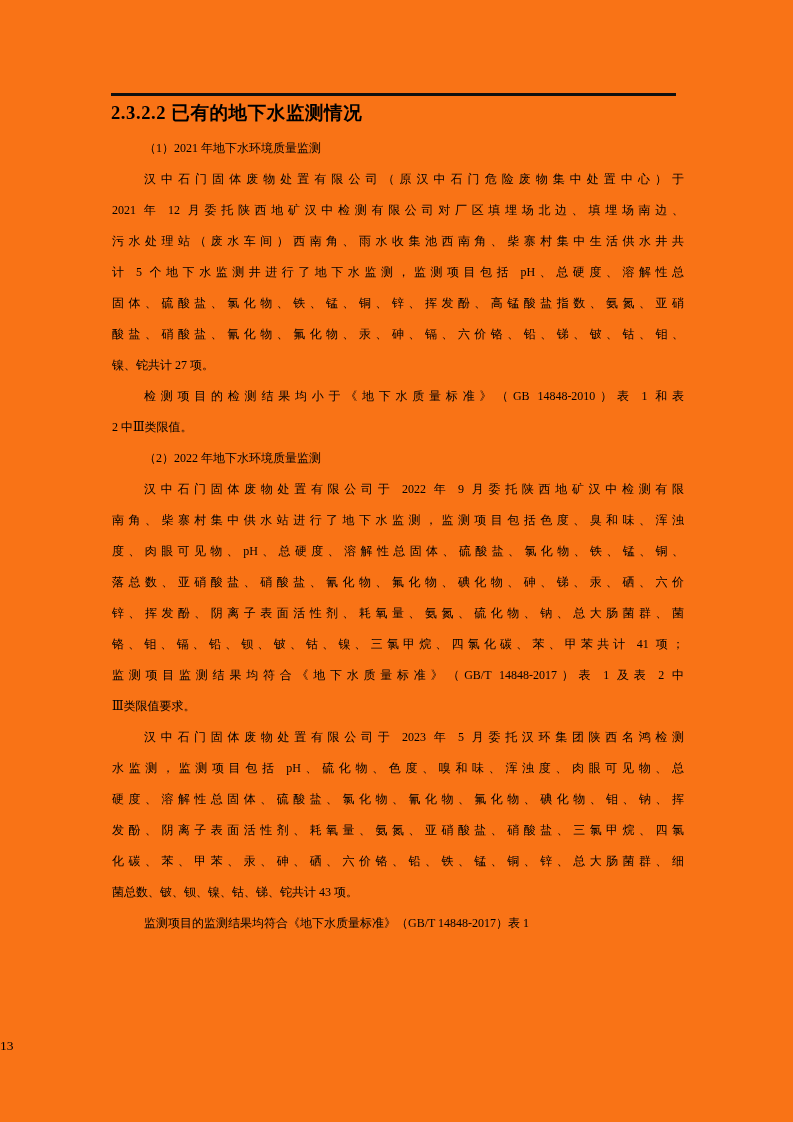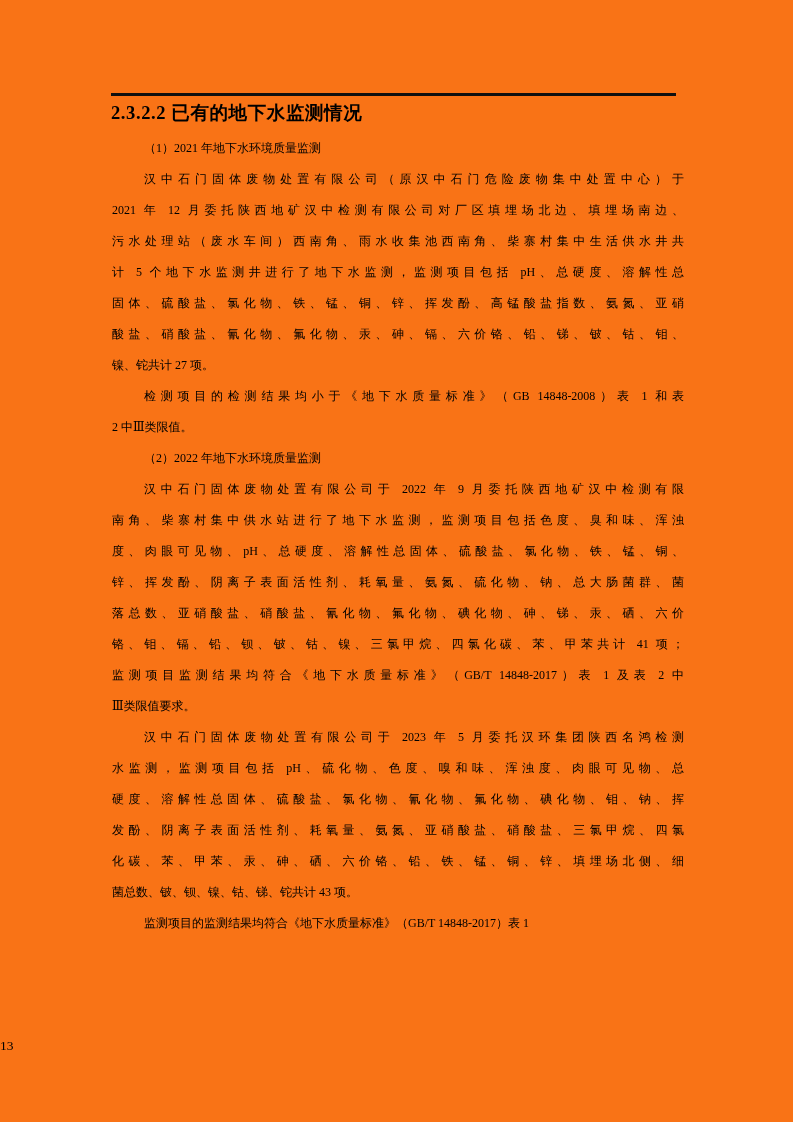--- a/index.html
+++ b/index.html
@@ -49,33 +49,33 @@
   <h2 class="heading">2.3.2.2 已有的地下水监测情况</h2>
   <div class="doc-body" id="doc-body">
       <div class="line indent last">（1）2021 年地下水环境质量监测</div>
       <div class="line indent just">汉中石门固体废物处置有限公司（原汉中石门危险废物集中处置中心）于</div>
       <div class="line just">2021 年 12 月委托陕西地矿汉中检测有限公司对厂区填埋场北边、填埋场南边、</div>
       <div class="line just">污水处理站（废水车间）西南角、雨水收集池西南角、柴寨村集中生活供水井共</div>
       <div class="line just">计 5 个地下水监测井进行了地下水监测，监测项目包括 pH、总硬度、溶解性总</div>
       <div class="line just">固体、硫酸盐、氯化物、铁、锰、铜、锌、挥发酚、高锰酸盐指数、氨氮、亚硝</div>
       <div class="line just">酸盐、硝酸盐、氰化物、氟化物、汞、砷、镉、六价铬、铅、锑、铍、钴、钼、</div>
       <div class="line last">镍、铊共计 27 项。</div>
-      <div class="line indent just">检测项目的检测结果均小于《地下水质量标准》（GB 14848-2008）表 1 和表</div>
+      <div class="line indent just">检测项目的检测结果均小于《地下水质量标准》（GB 14848-2010）表 1 和表</div>
       <div class="line last">2 中Ⅲ类限值。</div>
       <div class="line indent last">（2）2022 年地下水环境质量监测</div>
       <div class="line indent just">汉中石门固体废物处置有限公司于 2022 年 9 月委托陕西地矿汉中检测有限</div>
       <div class="line just">南角、柴寨村集中供水站进行了地下水监测，监测项目包括色度、臭和味、浑浊</div>
       <div class="line just">度、肉眼可见物、pH、总硬度、溶解性总固体、硫酸盐、氯化物、铁、锰、铜、</div>
+      <div class="line just">落总数、亚硝酸盐、硝酸盐、氰化物、氟化物、碘化物、砷、锑、汞、硒、六价</div>
       <div class="line just">锌、挥发酚、阴离子表面活性剂、耗氧量、氨氮、硫化物、钠、总大肠菌群、菌</div>
-      <div class="line just">落总数、亚硝酸盐、硝酸盐、氰化物、氟化物、碘化物、砷、锑、汞、硒、六价</div>
       <div class="line just">铬、钼、镉、铅、钡、铍、钴、镍、三氯甲烷、四氯化碳、苯、甲苯共计 41 项；</div>
       <div class="line just">监测项目监测结果均符合《地下水质量标准》（GB/T 14848-2017）表 1 及表 2 中</div>
       <div class="line last">Ⅲ类限值要求。</div>
       <div class="line indent just">汉中石门固体废物处置有限公司于 2023 年 5 月委托汉环集团陕西名鸿检测</div>
       <div class="line just">水监测，监测项目包括 pH、硫化物、色度、嗅和味、浑浊度、肉眼可见物、总</div>
       <div class="line just">硬度、溶解性总固体、硫酸盐、氯化物、氰化物、氟化物、碘化物、钼、钠、挥</div>
       <div class="line just">发酚、阴离子表面活性剂、耗氧量、氨氮、亚硝酸盐、硝酸盐、三氯甲烷、四氯</div>
-      <div class="line just">化碳、苯、甲苯、汞、砷、硒、六价铬、铅、铁、锰、铜、锌、填埋场北侧、细</div>
+      <div class="line just">化碳、苯、甲苯、汞、砷、硒、六价铬、铅、铁、锰、铜、锌、总大肠菌群、细</div>
       <div class="line last">菌总数、铍、钡、镍、钴、锑、铊共计 43 项。</div>
       <div class="line indent last">监测项目的监测结果均符合《地下水质量标准》（GB/T 14848-2017）表 1</div>
     </div>
   <div class="page-number">13</div>
 </div>
 
 </body></html>

